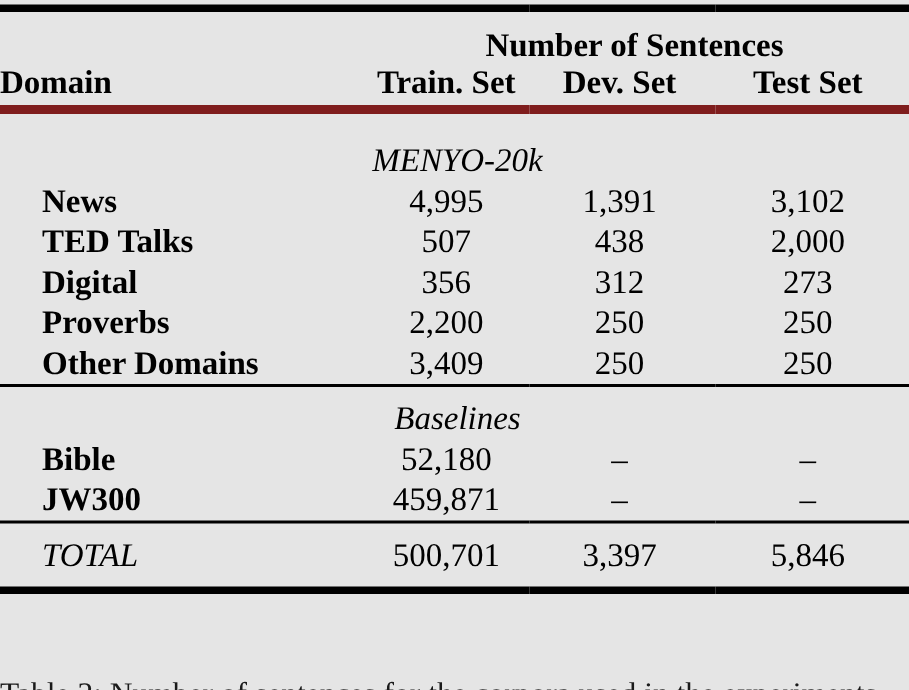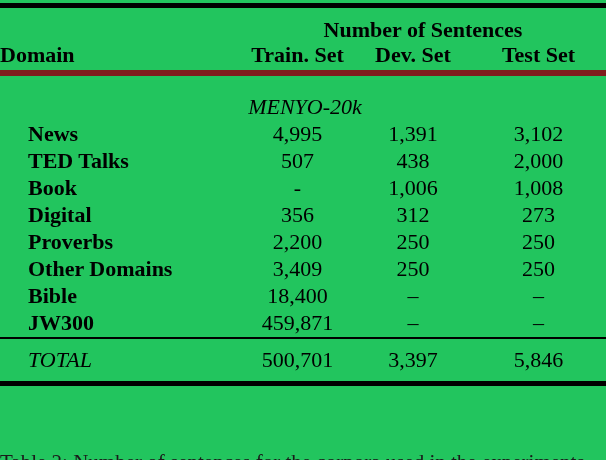--- a/index.html
+++ b/index.html
@@ -1,20 +1,20 @@
 <!DOCTYPE html>
 <html><head>
 <meta charset="utf-8">
 <style>
   * { margin:0; padding:0; box-sizing:border-box; }
   html, body { background:#ffffff; }
   .page {
     position:relative;
     width:606px; height:460px;
-    background:#22c55e;
+    background:#e5e5e5;
     overflow:hidden;
     font-family:"Liberation Serif", serif;
     color:#000000;
   }
   table.tbl {
     position:absolute; top:3px; left:0;
     width:606px;
     border-collapse:collapse;
     border-top:5px solid #000;
     border-bottom:5px solid #000;
@@ -103,48 +103,45 @@
         <td class="num">1,391</td>
         <td class="num">3,102</td>
       </tr>
       <tr class="data">
         <td class="left label">TED Talks</td>
         <td class="num">507</td>
         <td class="num">438</td>
         <td class="num">2,000</td>
       </tr>
       <tr class="data">
-        <td class="left label">Book</td>
-        <td class="num">-</td>
-        <td class="num">1,006</td>
-        <td class="num">1,008</td>
-      </tr>
-      <tr class="data">
         <td class="left label">Digital</td>
         <td class="num">356</td>
         <td class="num">312</td>
         <td class="num">273</td>
       </tr>
       <tr class="data">
         <td class="left label">Proverbs</td>
         <td class="num">2,200</td>
         <td class="num">250</td>
         <td class="num">250</td>
       </tr>
       <tr class="data">
         <td class="left label">Other Domains</td>
         <td class="num">3,409</td>
         <td class="num">250</td>
         <td class="num">250</td>
       </tr>
     </tbody>
     <tbody>
+      <tr class="sect-head sect-head-next rule-above">
+        <td colspan="4">Baselines</td>
+      </tr>
       <tr class="data">
         <td class="left label">Bible</td>
-        <td class="num">18,400</td>
+        <td class="num">52,180</td>
         <td class="num">–</td>
         <td class="num">–</td>
       </tr>
       <tr class="data">
         <td class="left label">JW300</td>
         <td class="num">459,871</td>
         <td class="num">–</td>
         <td class="num">–</td>
       </tr>
     </tbody>

